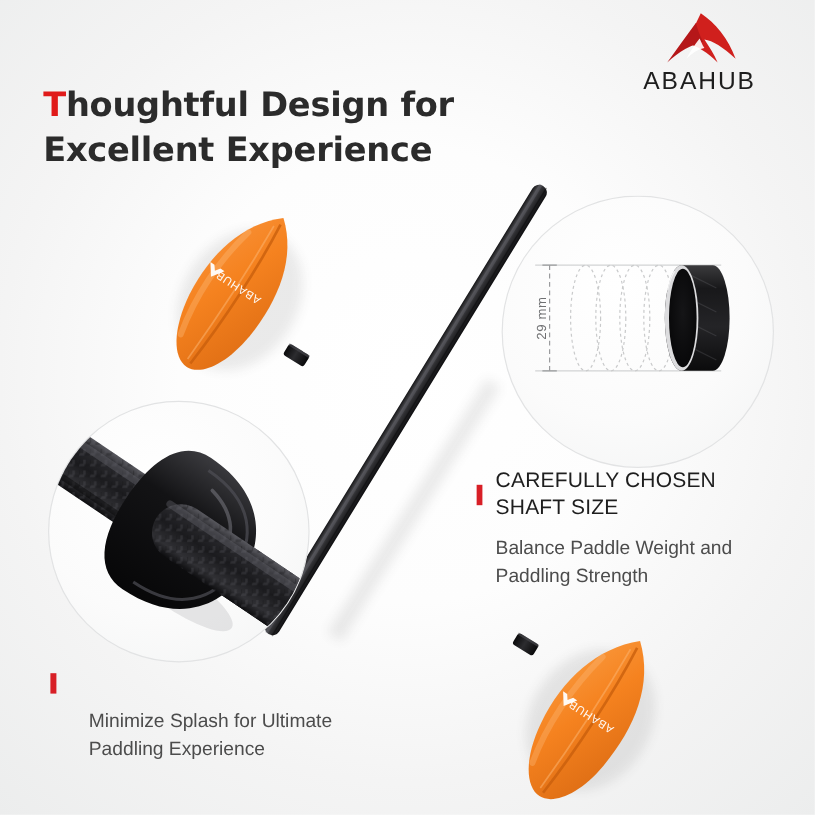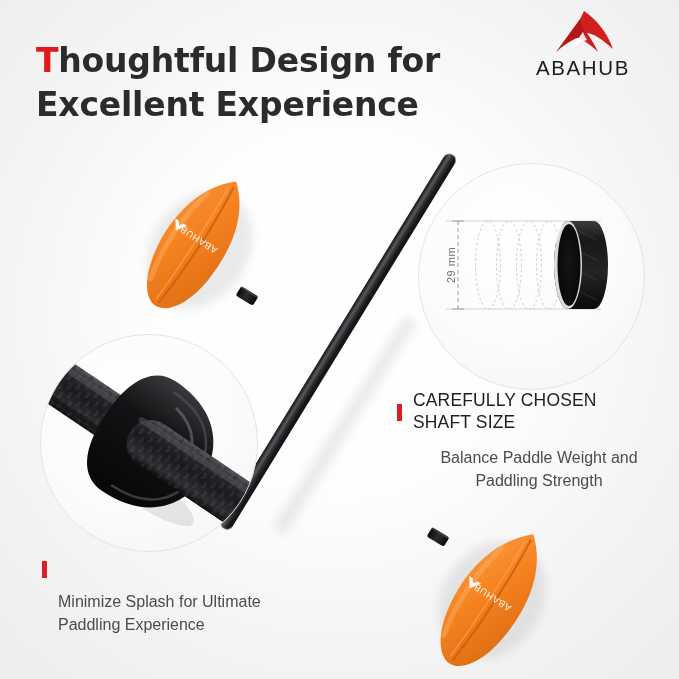--- a/index.html
+++ b/index.html
@@ -45,25 +45,25 @@
     font-weight: 400;
     letter-spacing: 1.6px;
     color: #1d1d1d;
     line-height: 1;
   }
 
   
   #headline {
     position: absolute;
     left: 36px;
-    top: 39px;
+    top: 70px;
     width: 470px;
     font-family: "DejaVu Sans", sans-serif;
     font-weight: bold;
-    font-size: 33px;
+    font-size: 28px;
     line-height: 1.32;
     color: #2b2b2b;
     letter-spacing: -0.2px;
   }
   #headline .accent-letter { color: #e01a19; }
 
   
   .callout { position: absolute; }
   .callout-title-row {
     display: flex;
@@ -88,24 +88,24 @@
   }
   .callout-sub {
     font-family: "Liberation Sans", sans-serif;
     font-size: 16px;
     line-height: 1.42;
     color: #4c4c4c;
     white-space: pre-line;
   }
 
   #callout-shaft        { left: 397px; top: 389px; width: 268px; }
-  #callout-shaft .callout-sub { margin-top: 13px; margin-left: 16px; text-align: center; }
+  #callout-shaft .callout-sub { margin-top: 13px; margin-left: 16px; }
 
   #callout-drip         { left: 42px;  top: 558px; width: 300px; }
-  #callout-drip .callout-sub  { margin-top: 13px; margin-left: 16px; }
+  #callout-drip .callout-sub  { margin-top: 13px; margin-left: 32px; }
 
   
   .inset-circle {
     position: absolute;
     border-radius: 50%;
     border: 1px solid #e2e3e4;
     overflow: hidden;
     background: radial-gradient(circle at 42% 34%, #ffffff 0%, #fbfbfb 55%, #f2f3f3 100%);
   }
   #inset-shaft { left: 418px; top: 163px; width: 225px; height: 225px; }

